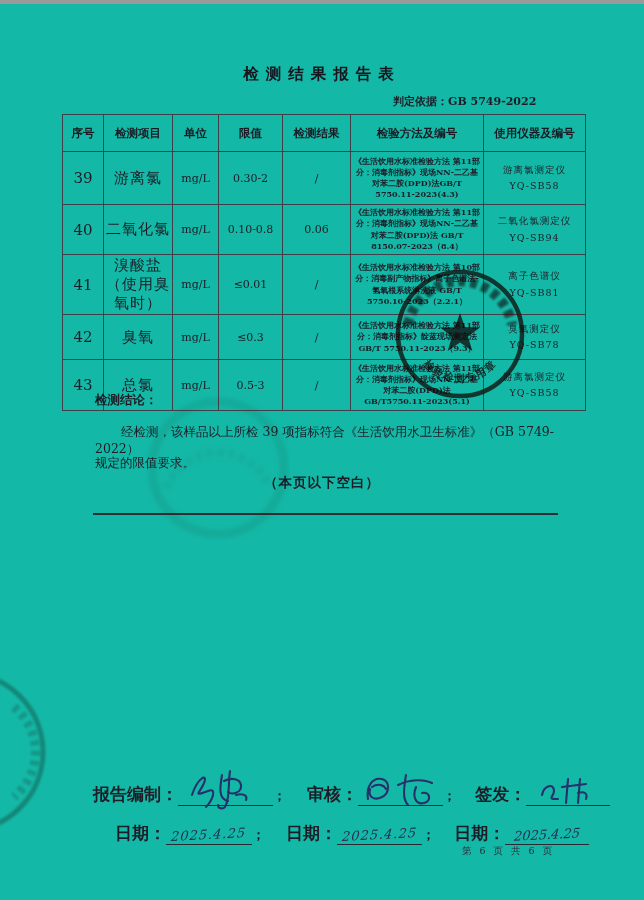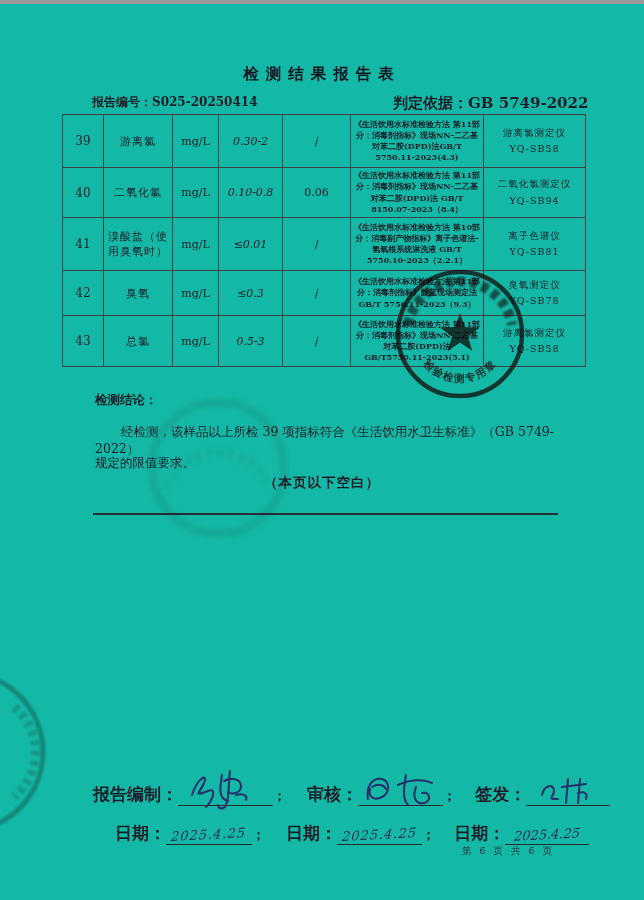--- a/index.html
+++ b/index.html
@@ -7,34 +7,34 @@
     position:relative;width:644px;height:900px;background:#14b8a6;
     font-family:"DejaVu Serif","DejaVu Sans",serif;color:#1d1d28;
     overflow:hidden;margin:4px auto;
   }
   .abs{position:absolute;}
   .doc-title{
     top:60px;left:0;width:644px;text-align:center;
     font-size:15.5px;font-weight:bold;letter-spacing:7px;color:#15151f;
   }
   .meta-report{top:90px;left:92px;font-size:12px;font-weight:bold;}
-  .meta-basis{top:90px;left:393px;font-size:15px;font-weight:bold;}
+  .meta-basis{top:90px;left:393px;font-size:11px;font-weight:bold;}
   table.report{
     position:absolute;left:62px;top:110px;width:523px;
     border-collapse:collapse;table-layout:fixed;
   }
   table.report th,table.report td{
     border:1px solid #40404a;text-align:center;vertical-align:middle;
     padding:1px 2px;overflow:hidden;
   }
   table.report th{font-size:11.5px;font-weight:bold;height:34px;color:#1a1a24;}
-  .c-no{font-size:12px;}
-  .c-item{font-size:11px;letter-spacing:1px;}
+  .c-no{font-size:15px;}
+  .c-item{font-size:15px;letter-spacing:1px;}
   .c-unit{font-size:11px;}
-  .c-limit{font-size:11px;font-style:italic;}
+  .c-limit{font-size:11px;}
   .c-result{font-size:11px;}
   .c-method{font-size:8px;line-height:1.4;padding:2px 3px;letter-spacing:0;font-weight:bold;}
   .c-instr{font-size:9.5px;line-height:1.7;letter-spacing:1px;}
   .concl-label{top:388px;left:95px;font-size:12.5px;font-weight:bold;}
   .concl-line1{top:420px;left:95px;width:470px;font-size:12.5px;text-indent:26px;}
   .concl-line2{top:451px;left:95px;width:470px;font-size:12.5px;}
   .blank-note{top:470px;left:0;width:644px;text-align:center;font-size:13.5px;font-weight:bold;letter-spacing:1px;}
   .rule{top:509px;left:93px;width:465px;height:2px;background:#2b2b33;}
   .sig-label{font-size:17px;font-weight:bold;white-space:nowrap;}
   .sig-line{display:inline-block;border-bottom:1.6px solid #2a2a32;position:relative;vertical-align:bottom;height:18px;}
@@ -48,34 +48,42 @@
   .footer-page{top:841px;left:462px;font-size:9.5px;letter-spacing:2.5px;color:#2c2c3a;}
   .seal{pointer-events:none;mix-blend-mode:multiply;}
 </style>
 </head>
 <body>
 
 <div class="page">
 
   <div class="abs doc-title">检测结果报告表</div>
 
-  <div class="abs meta-report"><span>报告编号：</span><span>S025-20250414</span></div>
   <div class="abs meta-basis"><span>判定依据：</span><span>GB 5749-2022</span></div>
 
   <table class="report">
     <colgroup>
       <col style="width:41px">
         <col style="width:69px">
         <col style="width:46px">
       <col style="width:64px">
         <col style="width:68px">
         <col style="width:133px">
         <col style="width:102px">
     </colgroup>
     <tbody>
+        <tr>
+      <th>序号</th>
+      <th>检测项目</th>
+      <th>单位</th>
+      <th>限值</th>
+      <th>检测结果</th>
+      <th>检验方法及编号</th>
+      <th>使用仪器及编号</th>
+    </tr>
     <tr style="height:53px">
       <td class="c-no">39</td>
       <td class="c-item">游离氯</td>
       <td class="c-unit">mg/L</td>
       <td class="c-limit">0.30-2</td>
       <td class="c-result">/</td>
       <td class="c-method">《生活饮用水标准检验方法 第11部分：消毒剂指标》现场NN-二乙基对苯二胺(DPD)法GB/T 5750.11-2023(4.3)</td>
       <td class="c-instr">
         <div>游离氯测定仪</div>
         <div>YQ-SB58</div>

